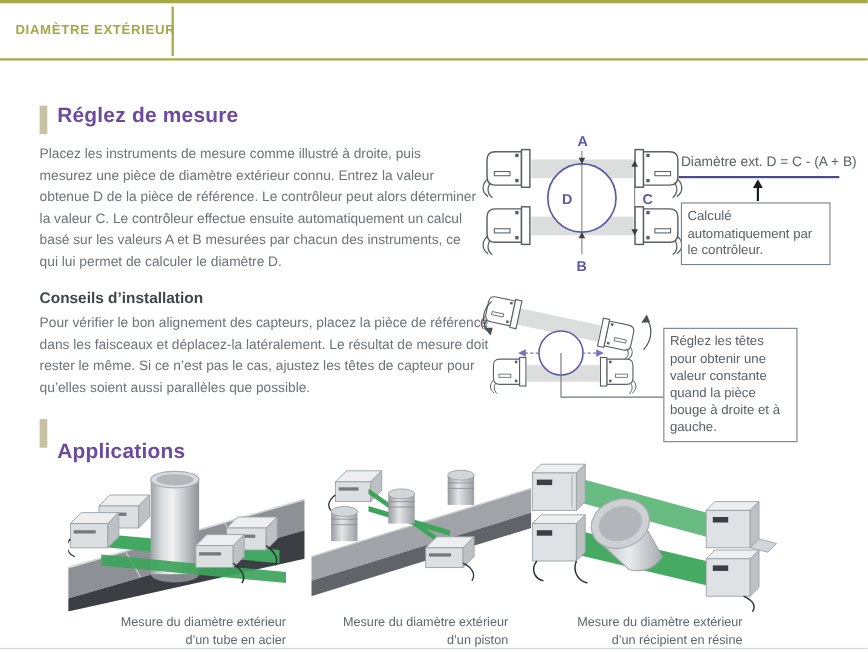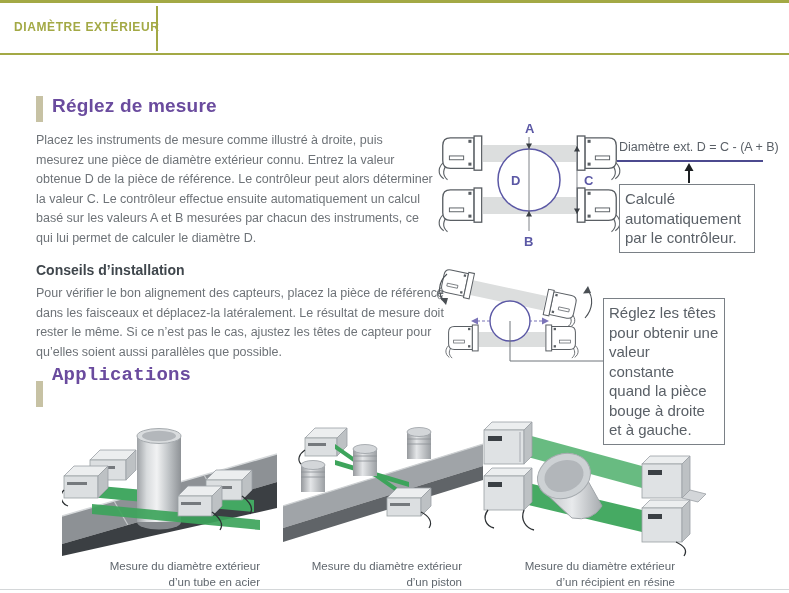--- a/index.html
+++ b/index.html
@@ -17,31 +17,31 @@
   .header-category{left:14px;top:20px;font-size:12px;font-weight:bold;letter-spacing:.6px;color:var(--olive);}
   .header-divider{left:156px;top:6px;width:2px;height:45px;background:var(--olive);}
   .header-title{left:184px;top:15px;font-size:20px;color:var(--title-color);letter-spacing:-.2px;}
   .header-rule{left:0;top:53px;width:789px;height:2px;background:var(--olive);}
 
   .section-bar{width:7px;height:26px;background:var(--tan);}
   .section-heading{font-size:19px;font-weight:bold;color:var(--purple);letter-spacing:.2px;}
   .bar-method{left:36px;top:96px;}
   .h-method{left:52px;top:95px;}
   .bar-apps{left:36px;top:381px;}
-  .h-apps{left:52px;top:364px;font-family:Liberation Mono, monospace;}
+  .h-apps{left:52px;top:400px;}
 
   .para{font-size:12.5px;line-height:19.5px;color:var(--body-text);}
   .p-method{left:36px;top:131px;width:398px;}
   .p-tips{left:36px;top:284px;width:428px;}
   .h-tips{left:36px;top:262px;font-size:14px;font-weight:bold;color:var(--dark-text);}
 
   .formula{left:619px;top:140px;font-size:12.5px;color:var(--note-text);}
   .formula-rule{left:617px;top:160px;width:146px;height:2px;background:#4c4a8f;}
   .note-box,.callout-box{border:1px solid #7a8086;background:#fff;color:var(--note-text);
-    font-size:15px;line-height:1.3;padding:4px 5px;}
+    font-size:12px;line-height:1.3;padding:4px 5px;}
   .note-box{left:619px;top:184px;width:136px;}
   .callout-box{left:603px;top:298px;width:122px;}
 
   .caption{top:559px;width:210px;text-align:right;font-size:11.5px;line-height:1.35;color:var(--caption);}
   .cap-1{left:50px;} .cap-2{left:252px;} .cap-3{left:465px;}
 
   .bottom-rule{left:0;top:589px;width:789px;height:1px;background:#d4d7d9;}
 
   svg{display:block;}
   .dlabel{font-family:"Liberation Sans",sans-serif;font-weight:bold;font-size:13px;fill:var(--label-purple);}

